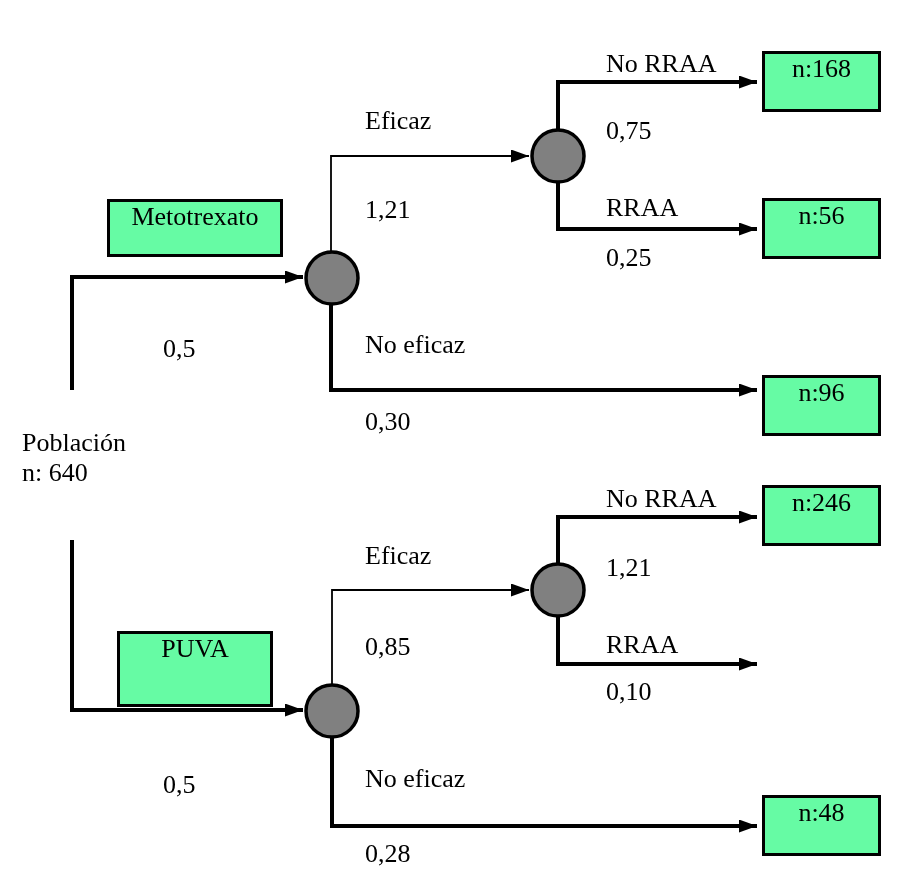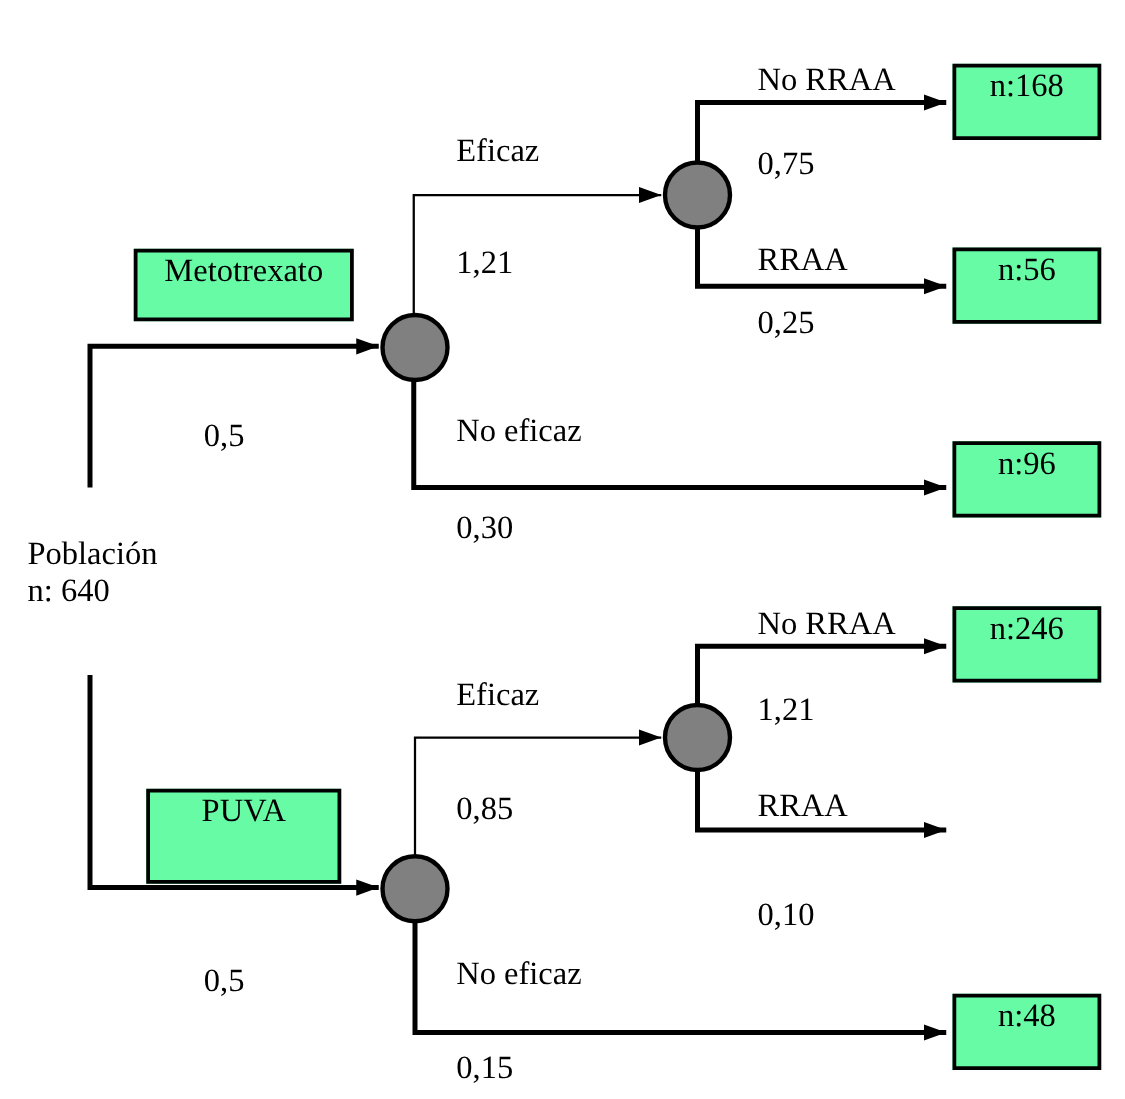--- a/index.html
+++ b/index.html
@@ -119,33 +119,33 @@
   <div class="label" style="left:365px; top:407px;">0,30</div>
   <div class="label" style="left:606px; top:49px;">No RRAA</div>
   <div class="label" style="left:606px; top:116px;">0,75</div>
   <div class="label" style="left:606px; top:193px;">RRAA</div>
   <div class="label" style="left:606px; top:243px;">0,25</div>
 
   <div class="label" style="left:163px; top:770px;">0,5</div>
   <div class="label" style="left:365px; top:541px;">Eficaz</div>
   <div class="label" style="left:365px; top:632px;">0,85</div>
   <div class="label" style="left:365px; top:764px;">No eficaz</div>
-  <div class="label" style="left:365px; top:839px;">0,15</div>
+  <div class="label" style="left:365px; top:839px;">0,28</div>
   <div class="label" style="left:606px; top:484px;">No RRAA</div>
   <div class="label" style="left:606px; top:553px;">1,21</div>
   <div class="label" style="left:606px; top:630px;">RRAA</div>
-  <div class="label" style="left:606px; top:677px;margin-top:40px;">0,10</div>
+  <div class="label" style="left:606px; top:677px;">0,10</div>
 
   <div class="box leaf" style="left:762px; top:51px;">
     <span>n:168</span>
   </div>
   <div class="box leaf" style="left:762px; top:198px;">
     <span>n:56</span>
   </div>
-  <div class="box leaf" style="left:762px; top:353px;">
+  <div class="box leaf" style="left:762px; top:375px;">
     <span>n:96</span>
   </div>
   <div class="box leaf" style="left:762px; top:485px;">
     <span>n:246</span>
   </div>
   <div class="box leaf" style="left:762px; top:795px;">
     <span>n:48</span>
   </div>
 
 </div>

